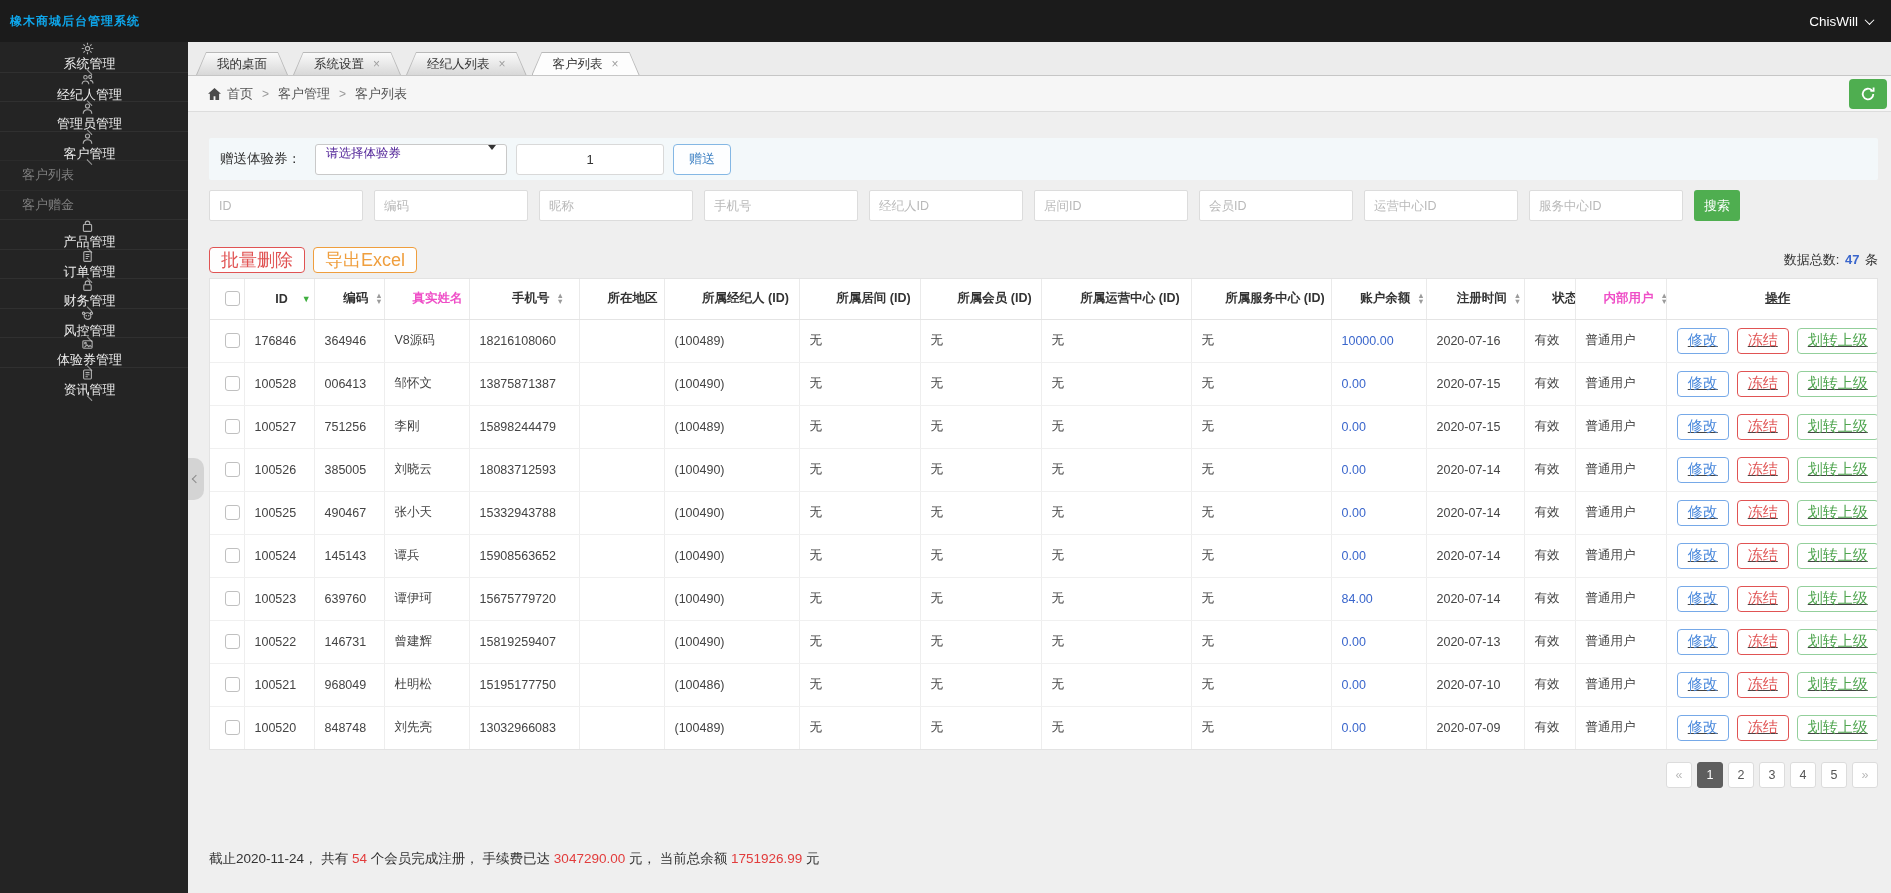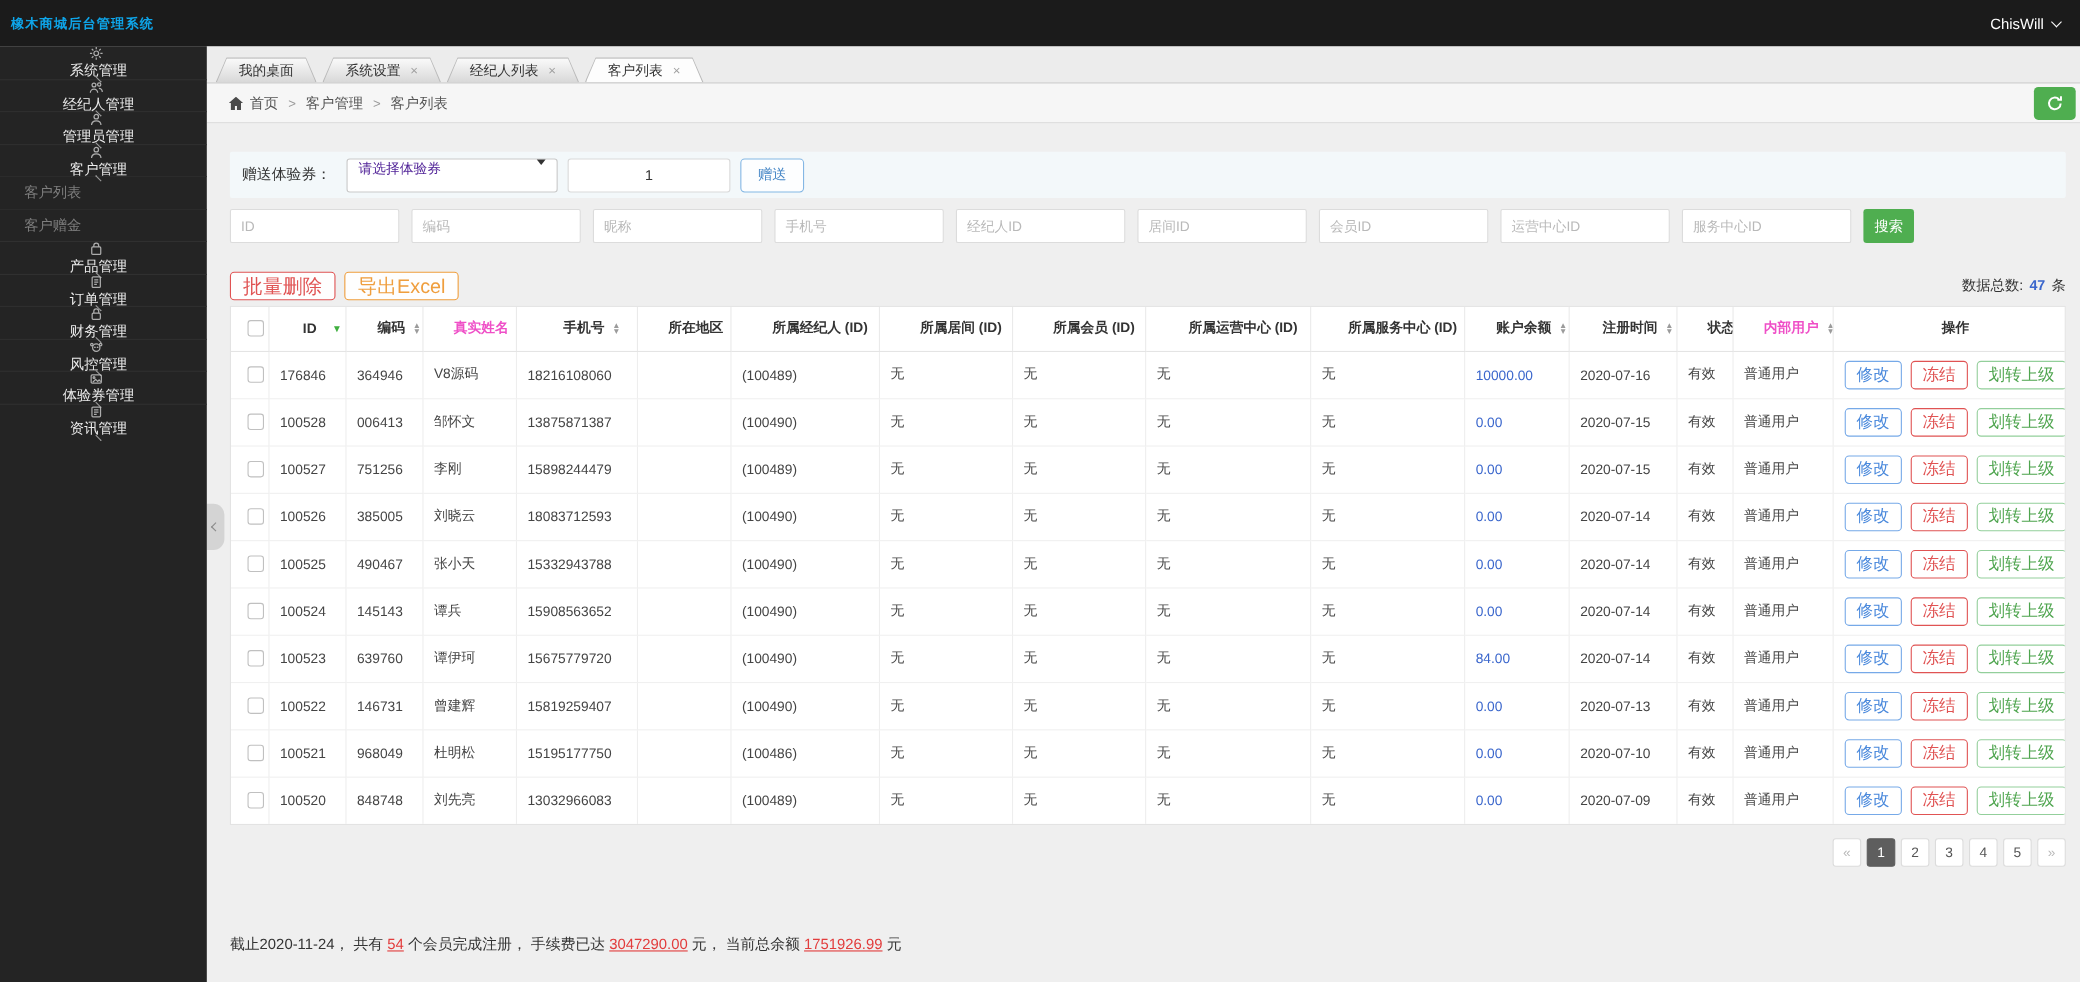--- a/index.html
+++ b/index.html
@@ -85,21 +85,21 @@
 
   
   .table-panel { margin-top:5px; background:#fff; border:1px solid #e3e3e3; }
   table { width:100%; border-collapse:collapse; table-layout:fixed; }
   th { height:40px; border-bottom:1px solid #e4e4e4; border-right:1px solid #eaeaea; font-size:12.5px;
        font-weight:bold; color:#333; text-align:center; padding-left:28px; white-space:nowrap; overflow:hidden; }
   td { height:43px; border-bottom:1px solid #f0f0f0; border-right:1px solid #eeeeee; font-size:12.5px;
        color:#444; padding-left:10px; white-space:nowrap; overflow:hidden; }
   th:last-child, td:last-child { border-right:none; }
   tr:last-child td { border-bottom:none; }
-  th.c, td.c { text-align:center; padding-left:12px; }
+  th.c, td.c { text-align:center; padding-left:12px;text-decoration:underline; }
   th.pink .hlabel { color:var(--pink-header,#ef4fc7); }
   .cb { display:inline-block; width:15px; height:15px; border:1px solid #c0c0c0; border-radius:3px;
         background:#fff; vertical-align:middle; cursor:pointer; }
   .sorts { display:inline-flex; flex-direction:column; margin-left:7px; vertical-align:middle; }
   .sorts span { font-size:7.5px; line-height:5.5px; color:#9b9b9b; }
   .sort-desc { color:#3faf3f; font-size:9px; margin-left:14px; vertical-align:middle; }
   .balance-link { color:var(--link-blue,#3a66cc); text-decoration:none; cursor:pointer; }
   .row-actions { display:flex; gap:8px; justify-content:center; }
   .act { height:26px; padding:0 10px; background:#fff; border-radius:4px; font-size:15px; cursor:pointer; font-family:inherit; }
   .act.edit { border:1px solid #76a9e8; color:var(--button-blue,#4a89dc); }
@@ -107,21 +107,21 @@
   .act.transfer { border:1px solid #93cf9b; color:var(--button-green,#4fa54f); }
 
   
   .pagination { margin-top:12px; display:flex; justify-content:flex-end; gap:5px; }
   .page { min-width:26px; height:26px; padding:0 8px; line-height:24px; text-align:center; background:#fff;
           border:1px solid #dcdcdc; border-radius:3px; font-size:12.5px; color:#555; cursor:pointer; }
   .page.active { background:#5e5e5e; border-color:#5e5e5e; color:#fff; }
   .page.muted { color:#b9b9b9; }
 
   .footer-note { margin-top:62px; font-size:13.5px; color:#333; }
-  .footer-note .red { color:var(--danger-red,#e23c3c);text-decoration:underline; }
+  .footer-note .red { color:var(--danger-red,#e23c3c); }
 
   .collapse-handle { position:absolute; left:0; top:416px; width:16px; height:42px; background:#d4d4d4;
                      border-radius:0 10px 10px 0; display:flex; align-items:center; justify-content:center;
                      cursor:pointer; z-index:15; }
   .collapse-handle .chev { width:6px; height:6px; border-color:#8b8b8b; }
 </style>
 </head>
 <body>
 
 <div class="topbar">

